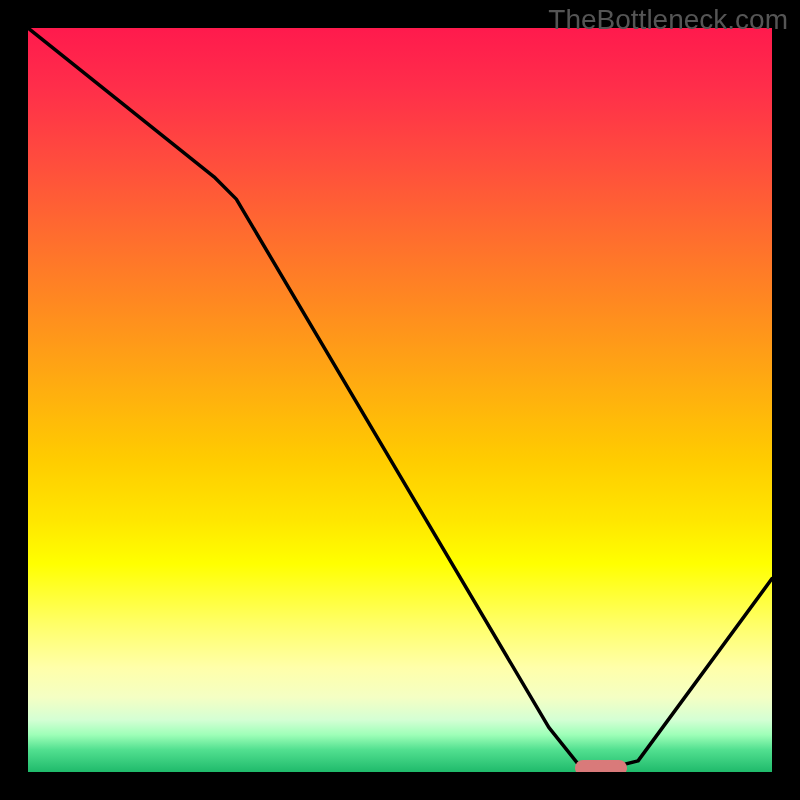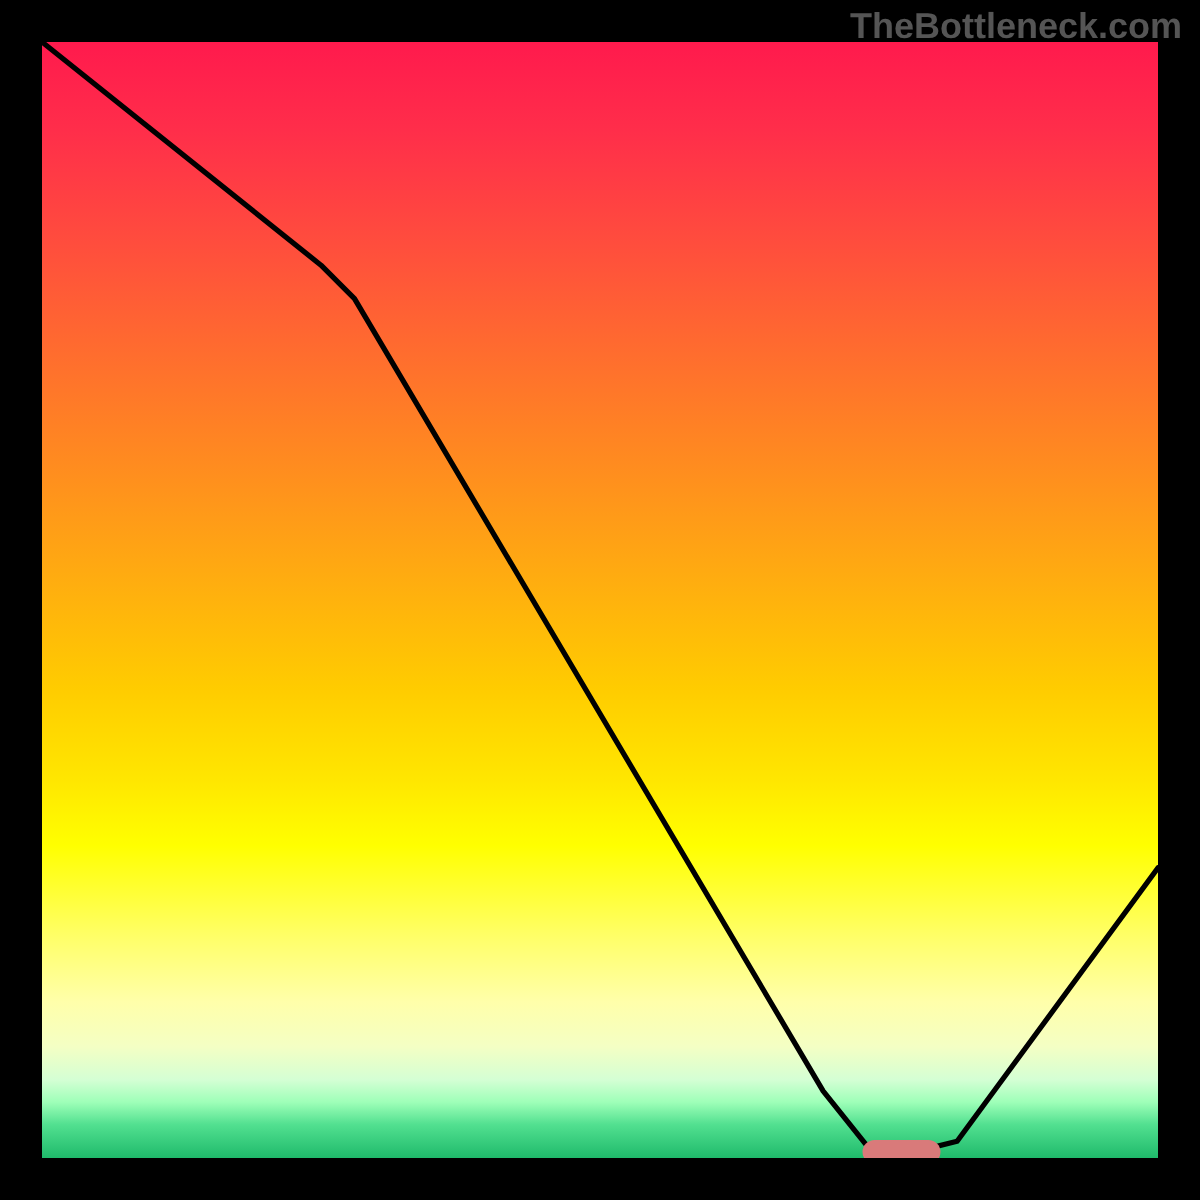--- a/index.html
+++ b/index.html
@@ -9,22 +9,22 @@
     background: #000;
     position: relative;
     font-family: Arial, sans-serif;
     overflow: hidden;
   }
   .watermark {
     position: absolute;
     top: 4px;
     right: 12px;
     color: #555;
-    font-size: 24px;
-    font-weight: 700;
+    font-size: 28px;
+    font-weight: 400;
     z-index: 10;
   }
   .plot-area {
     position: absolute;
     left: 28px;
     top: 28px;
     width: 744px;
     height: 744px;
     overflow: hidden;
   }

